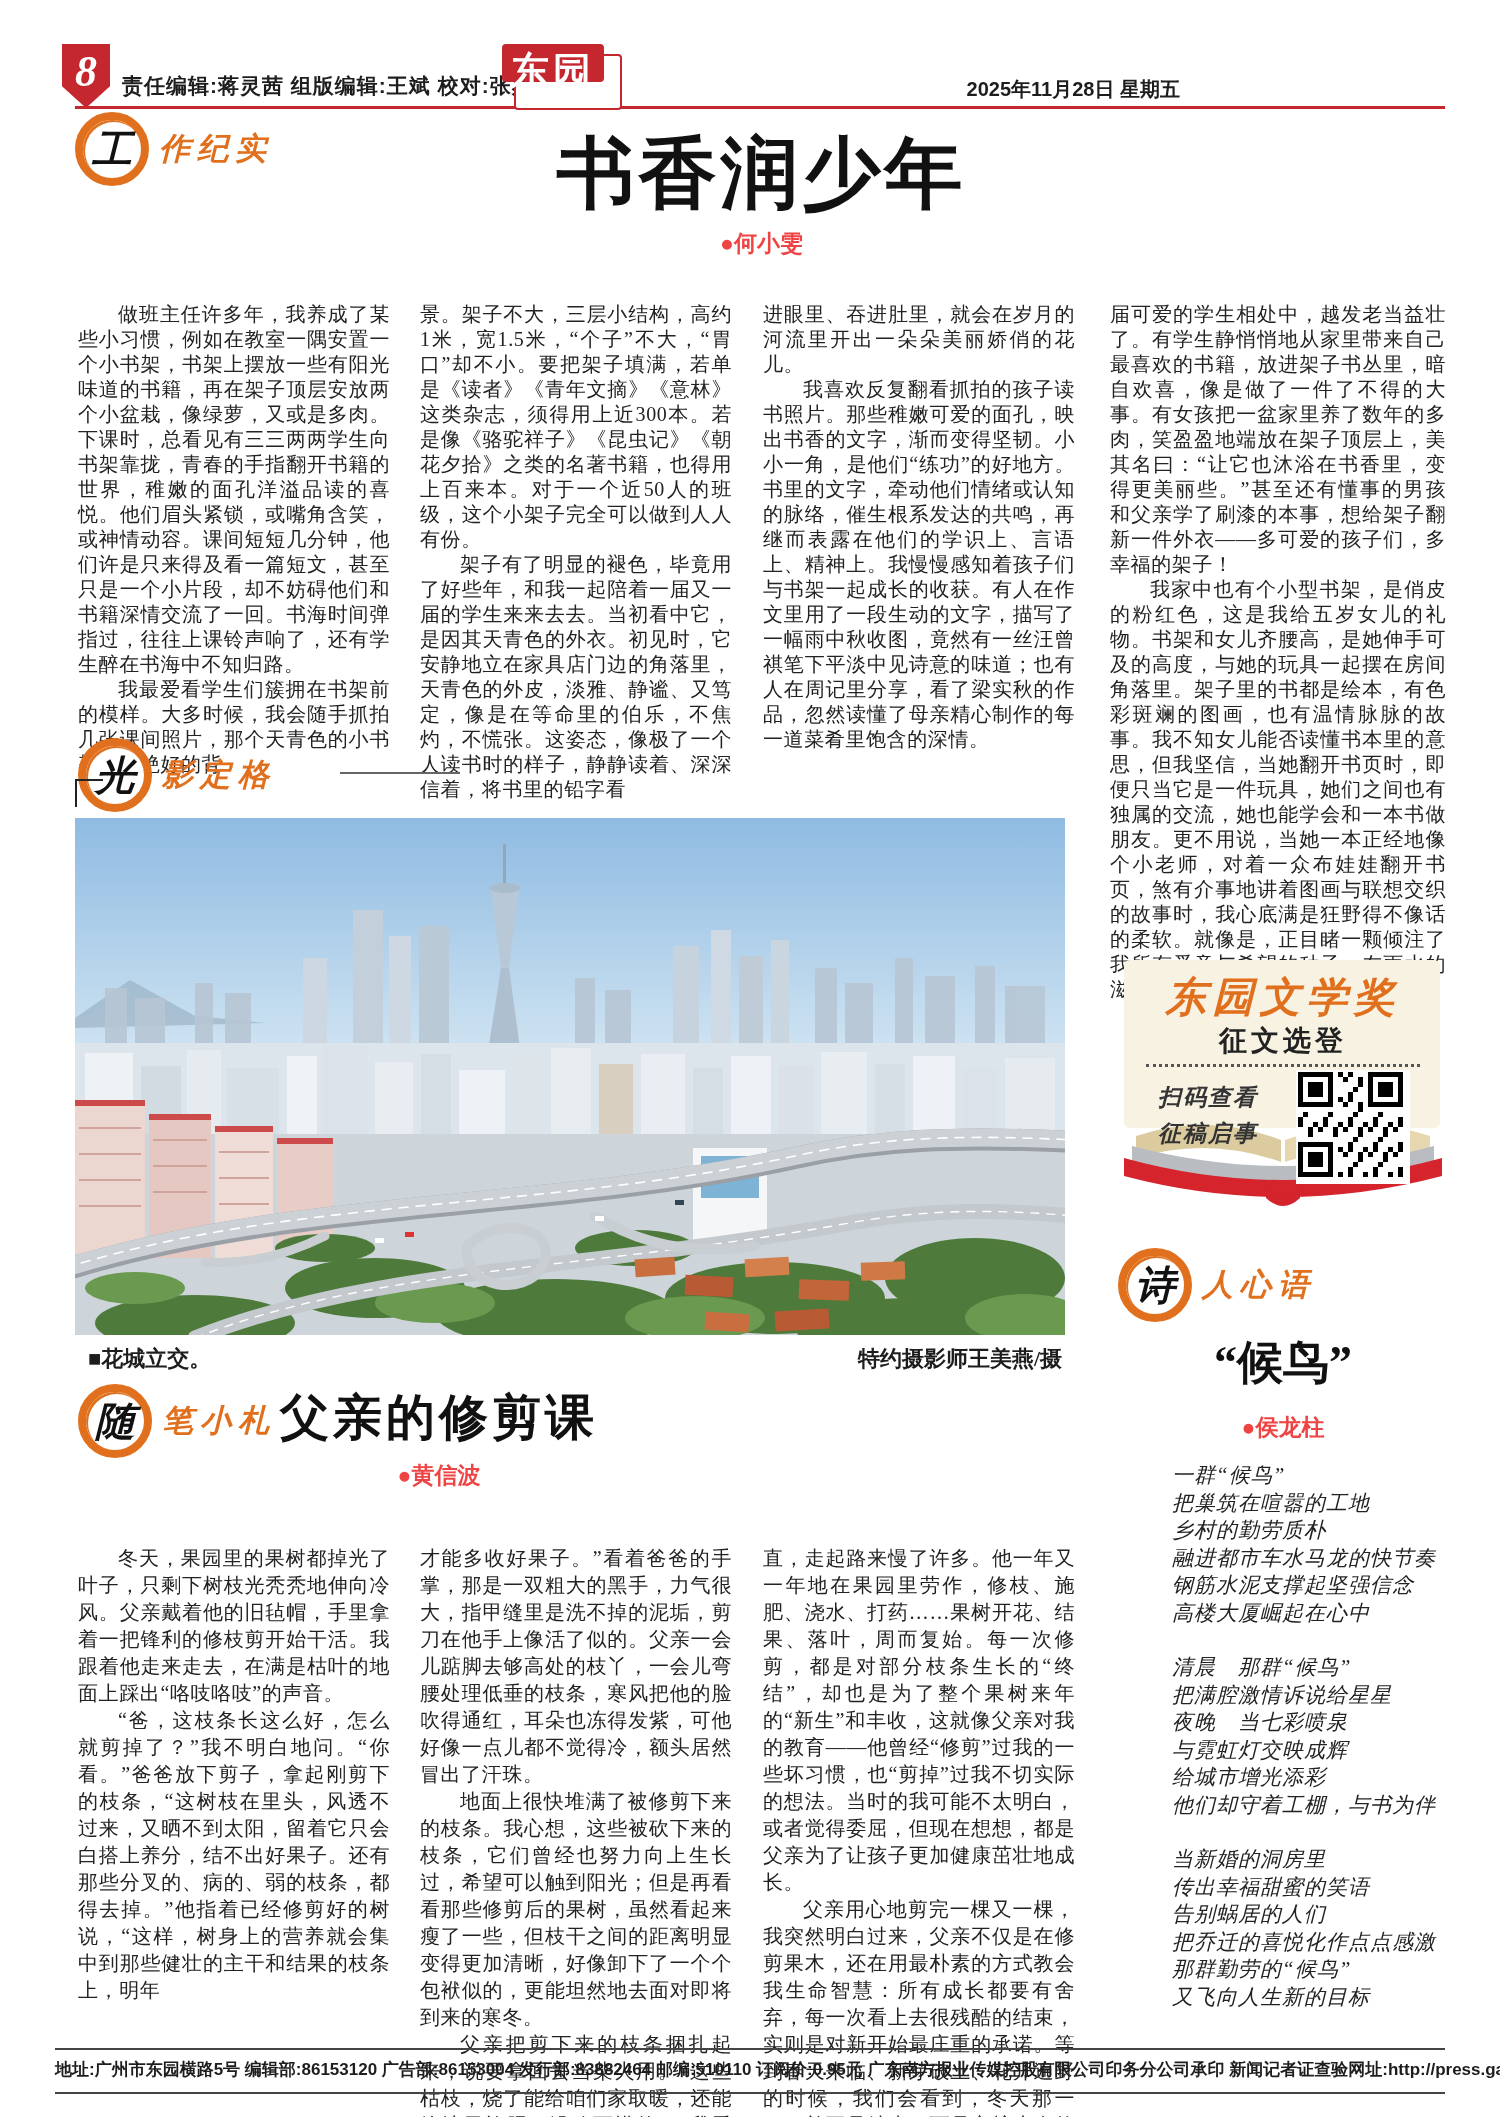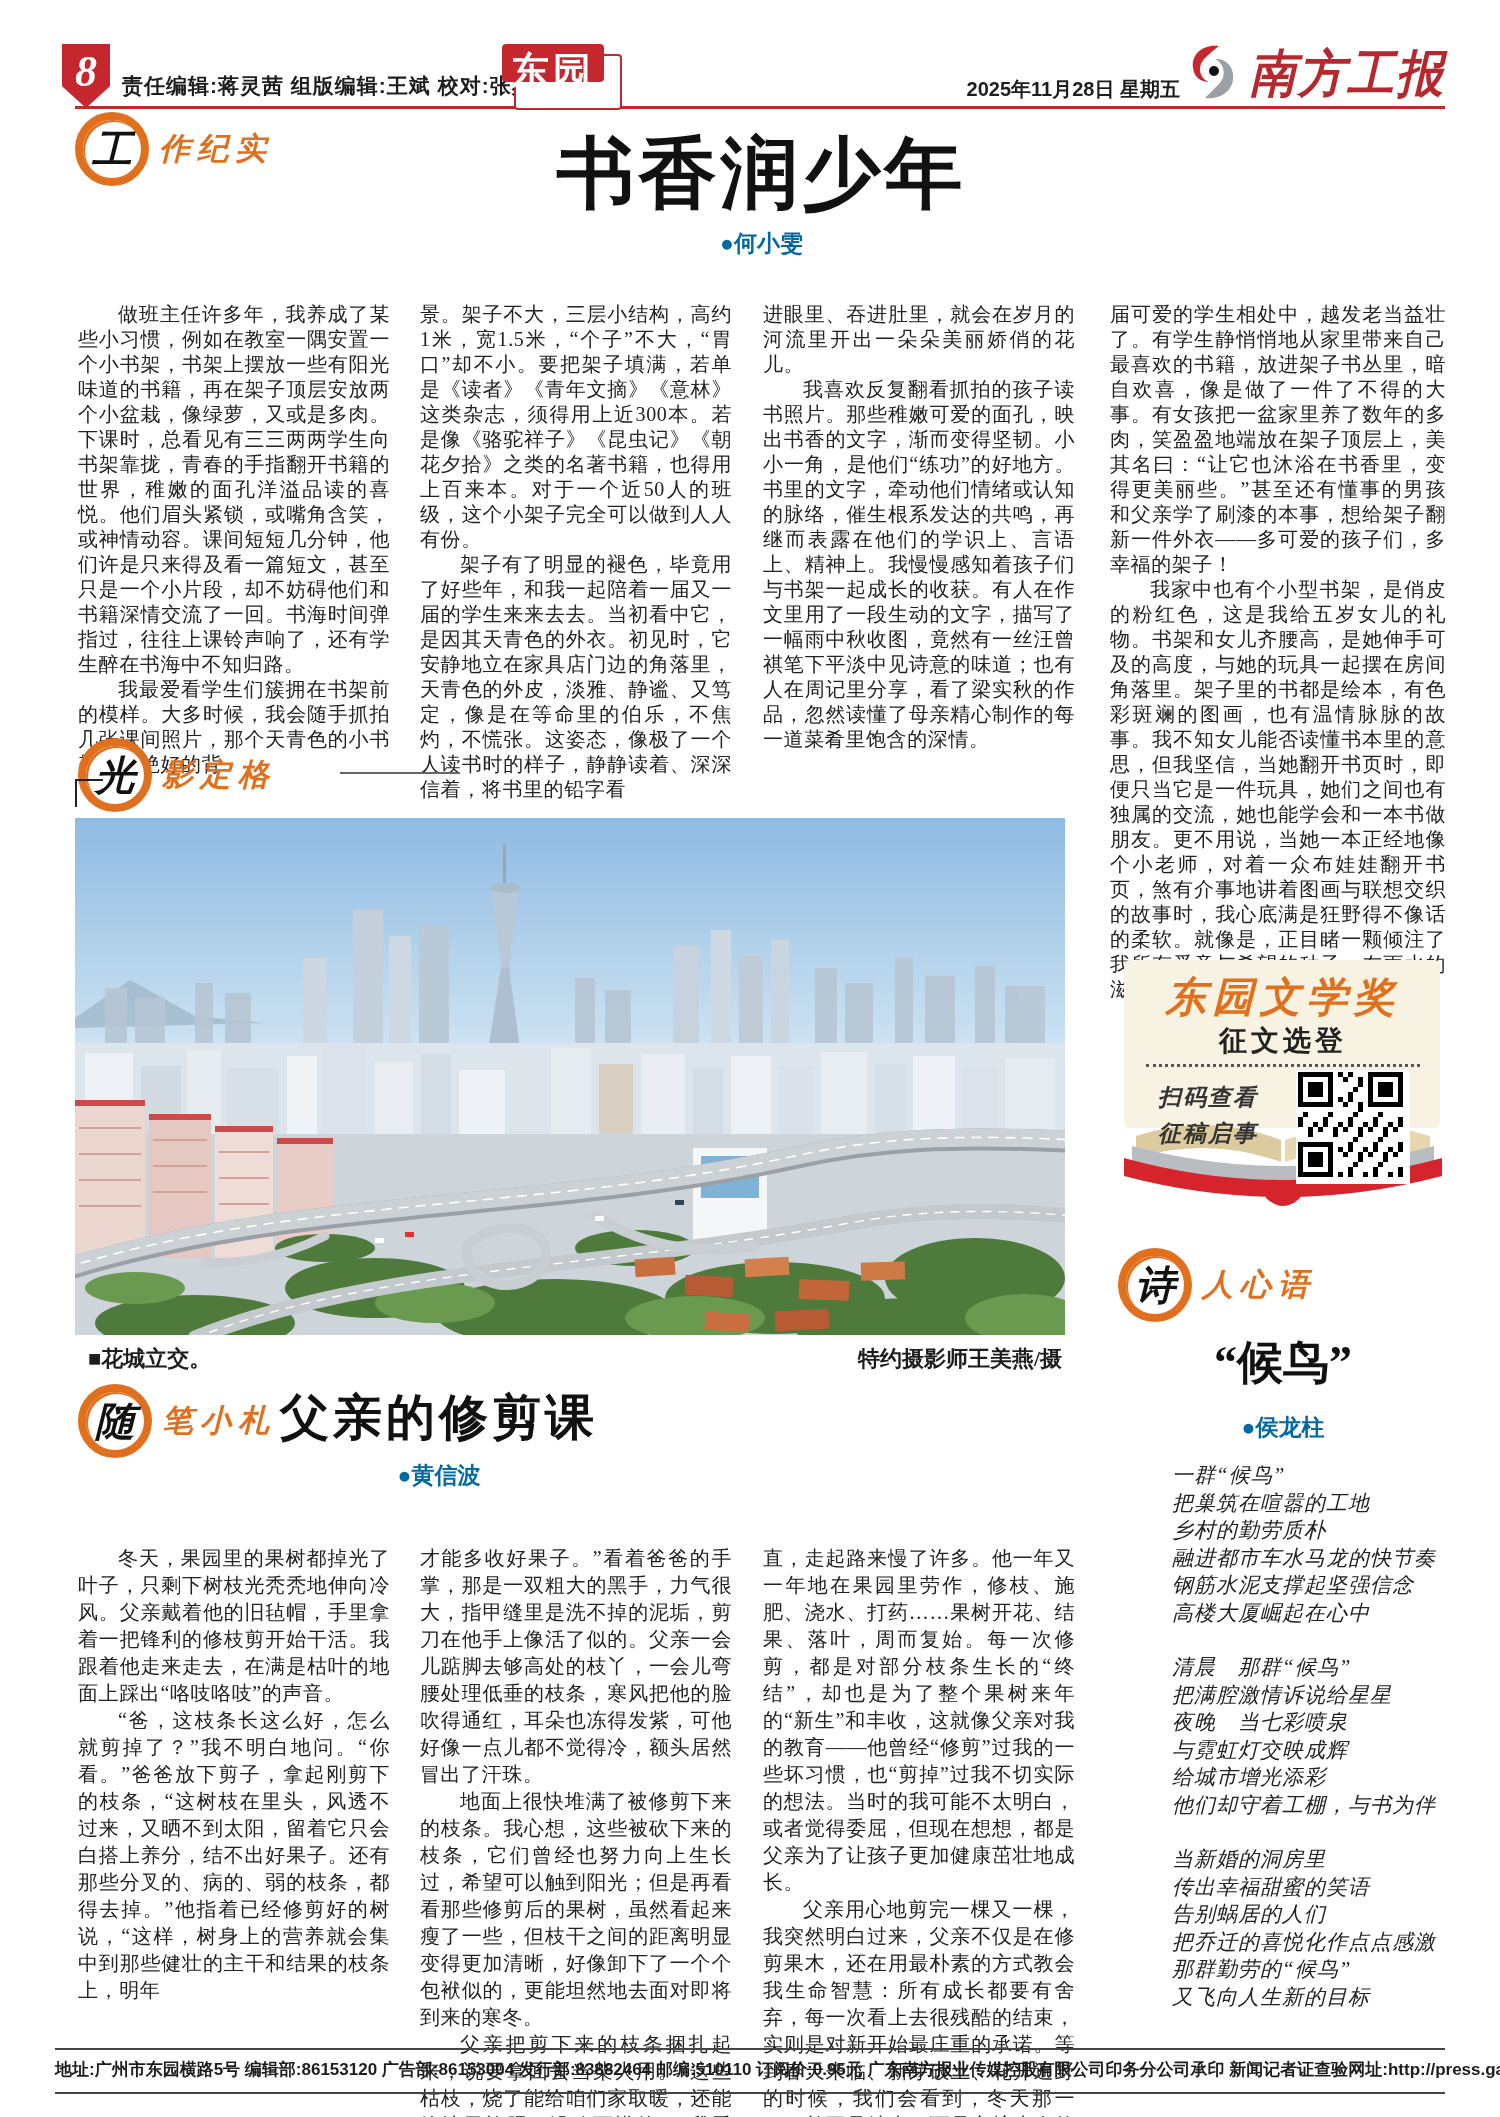--- a/index.html
+++ b/index.html
@@ -28,21 +28,21 @@
   .collabel .ring{width:58px;height:58px;border:8px solid #e0701d;border-radius:50%;
                   background:#fff;display:flex;align-items:center;justify-content:center;
                   box-shadow:2px 2px 0 #e0701d inset;}
   .collabel .ring span{font-size:40px;font-weight:900;font-style:italic;color:#111;}
   .collabel .rest{margin-left:10px;color:#e0701d;font-size:31px;font-weight:900;
                   font-style:italic;letter-spacing:7px;white-space:nowrap;}
   .labelline{position:absolute;height:2px;background:#666;}
   
   .h1-main{position:absolute;left:78px;top:122px;width:1367px;text-align:center;
            font-size:78px;font-weight:900;letter-spacing:4px;color:#111;}
-  .byline{position:absolute;text-align:center;font-size:23px;font-weight:bold;color:#0369a1;}
+  .byline{position:absolute;text-align:center;font-size:23px;font-weight:bold;color:#ef4444;}
   .h2-main{position:absolute;left:78px;top:1385px;width:722px;text-align:center;
            font-size:49px;font-weight:900;letter-spacing:4px;color:#111;}
   
   .bodycol{position:absolute;font-size:20px;line-height:25px;text-align:justify;
            letter-spacing:0.6px;color:#222;}
   .bodycol p{margin:0;text-indent:2em;}
   .bodycol[data-first-flush] p:first-child{text-indent:0;}
   .bodycol2{line-height:27px;}
   
   .photo{position:absolute;left:75px;top:818px;width:990px;height:517px;}
@@ -83,30 +83,20 @@
 <body>
 
 <div class="page">
 
   <div class="pageno">8</div>
   <div class="editors">责任编辑:蒋灵茜  组版编辑:王斌  校对:张苑</div>
   <div class="redrule"></div>
   <div class="sec-badge-frame"></div>
   <div class="sec-badge">东园</div>
   <div class="dateline">2025年11月28日  星期五</div>
-  <div class="masthead">
-    <span style="margin-right:6px;">
-      <svg width="58" height="56" viewBox="0 0 58 56">
-        <path d="M34 2 C18 0 6 10 8 24 C9 33 16 38 24 38 C14 34 12 22 20 14 C25 9 30 5 34 2 Z" fill="#c4272e"></path>
-        <path d="M20 54 C36 56 50 46 48 30 C47 20 38 14 30 15 C40 20 42 33 33 41 C28 46 24 50 20 54 Z" fill="#9aa0a6"></path>
-        <circle cx="29" cy="27" r="5" fill="#111"></circle>
-      </svg>
-    </span>
-    <span class="mtext">南方工报</span>
-  </div>
 
   <div class="collabel" style="left:75px;top:112px;">
     <div class="ring">
         <span>工</span>
       </div>
     <div class="rest">作纪实</div>
   </div>
   <div class="h1-main">书香润少年</div>
   <div class="byline" style="left:78px;top:228px;width:1367px;">●何小雯</div>
 

